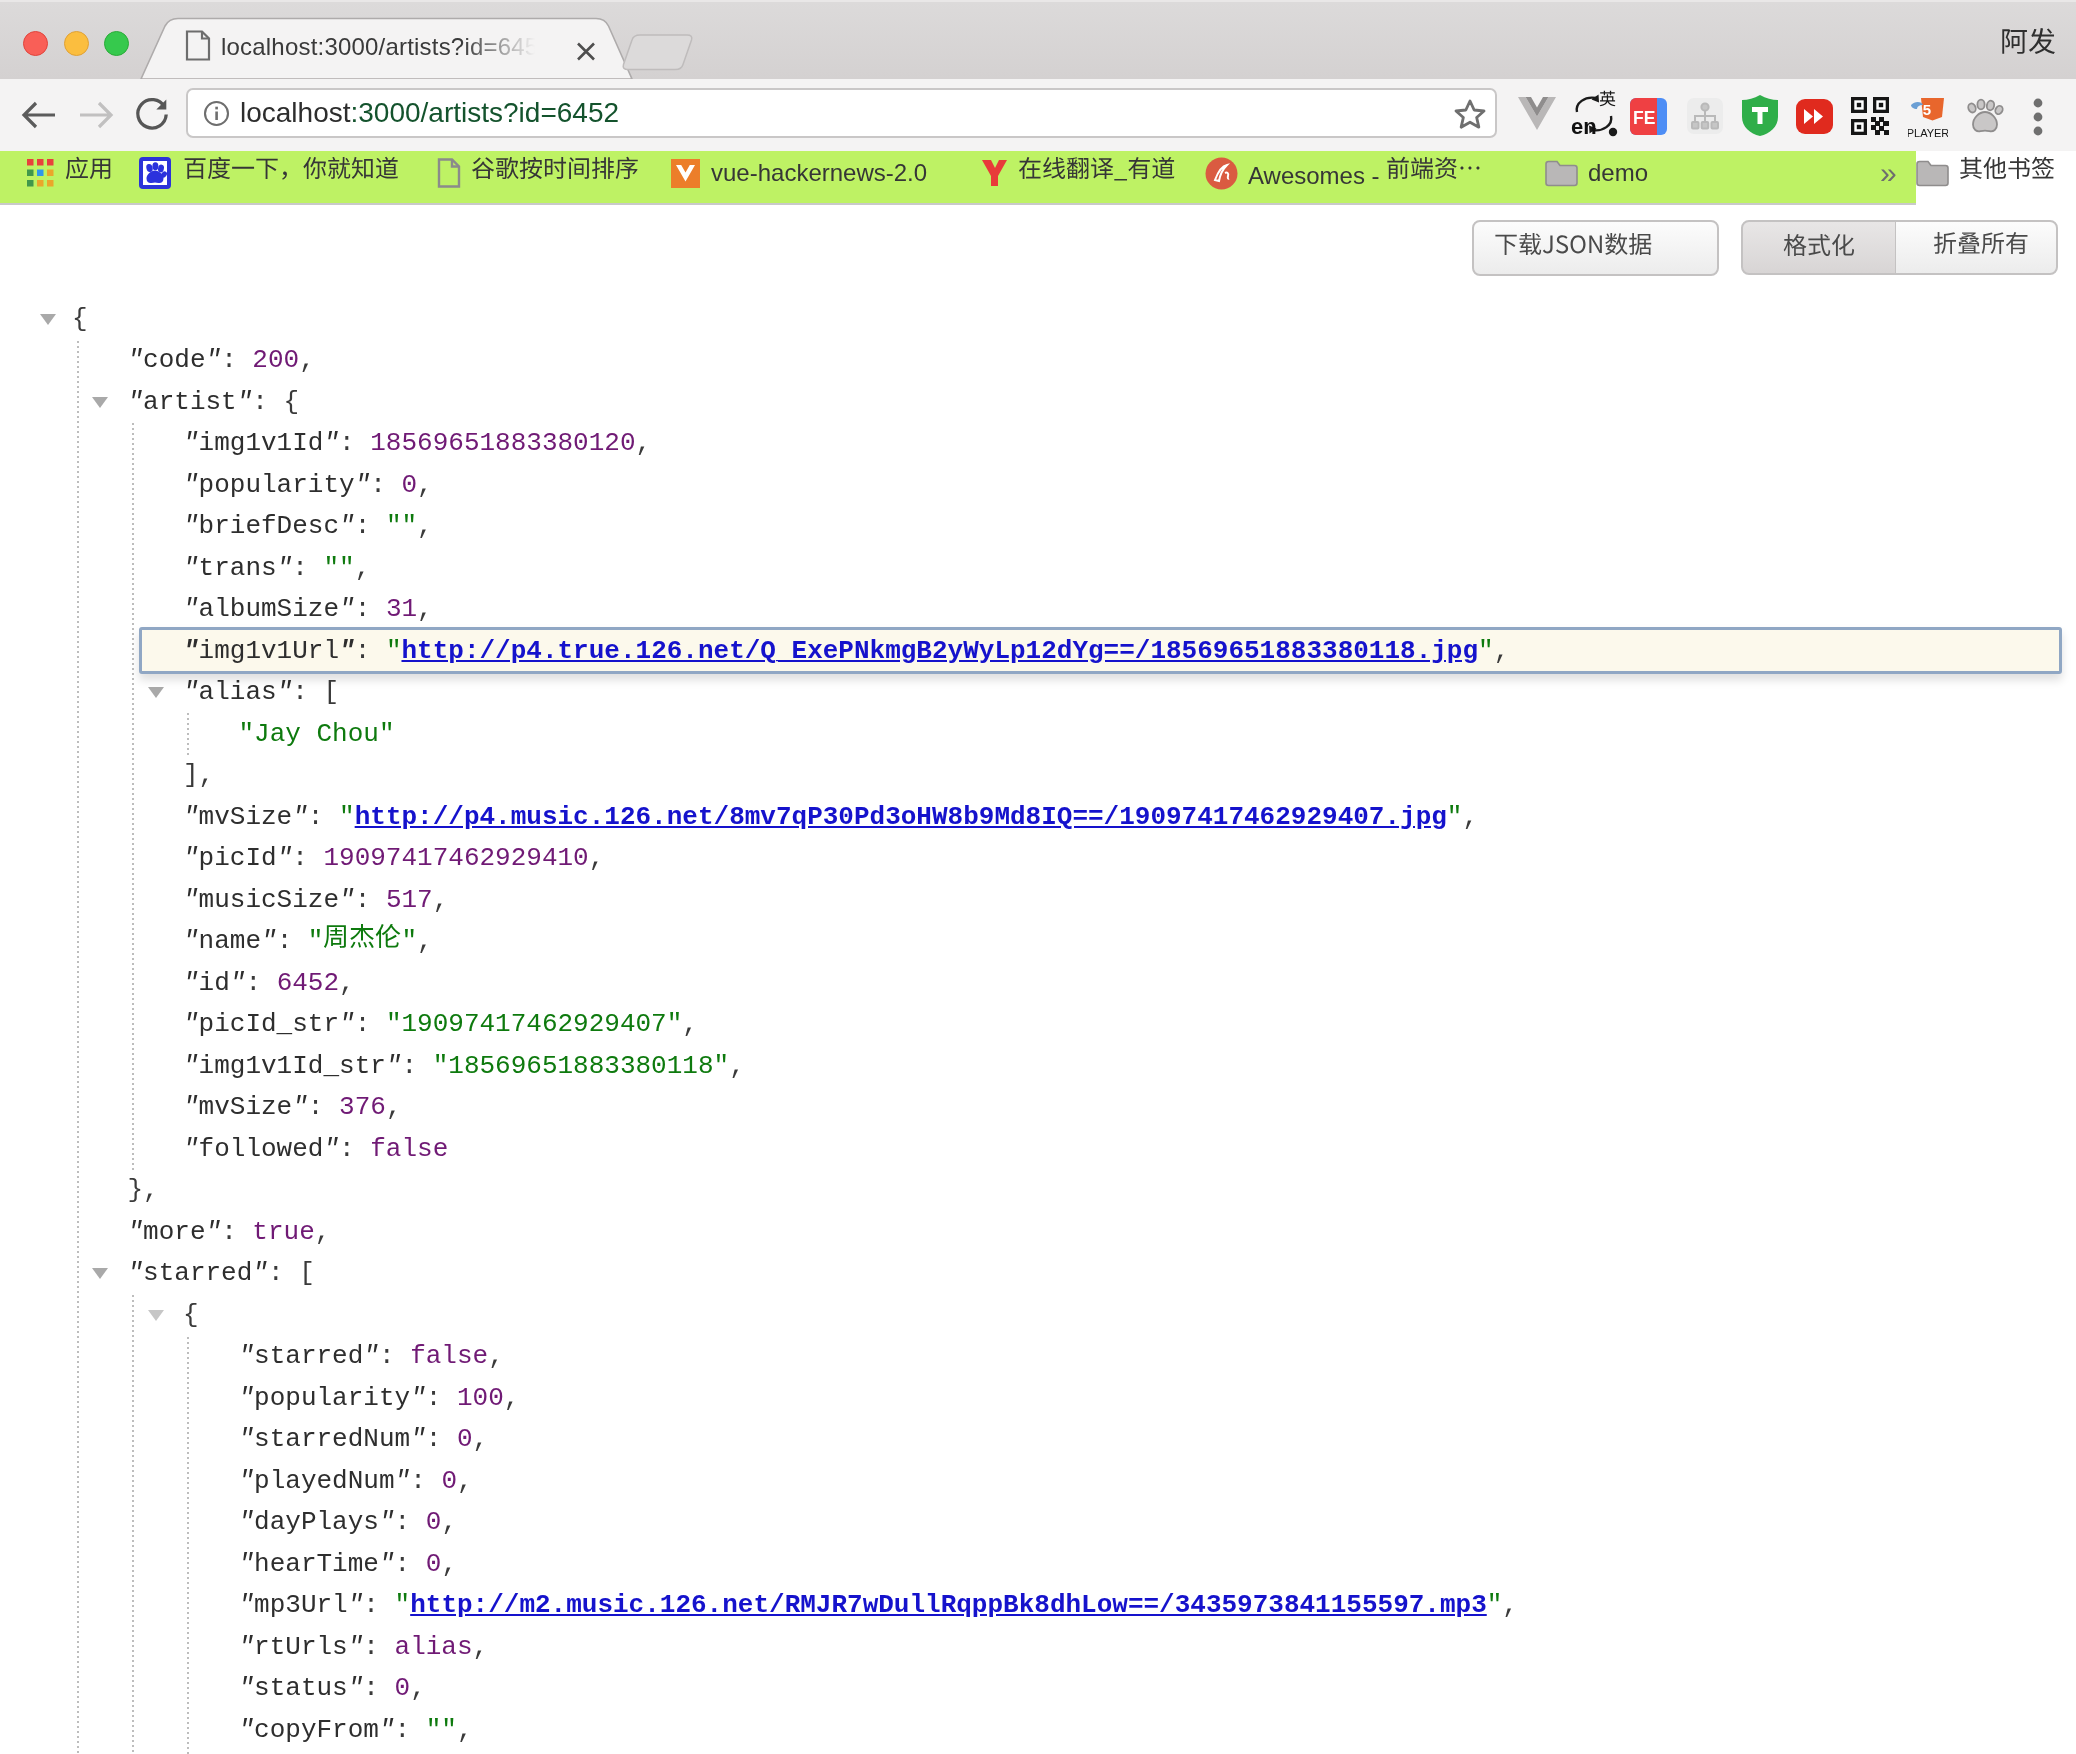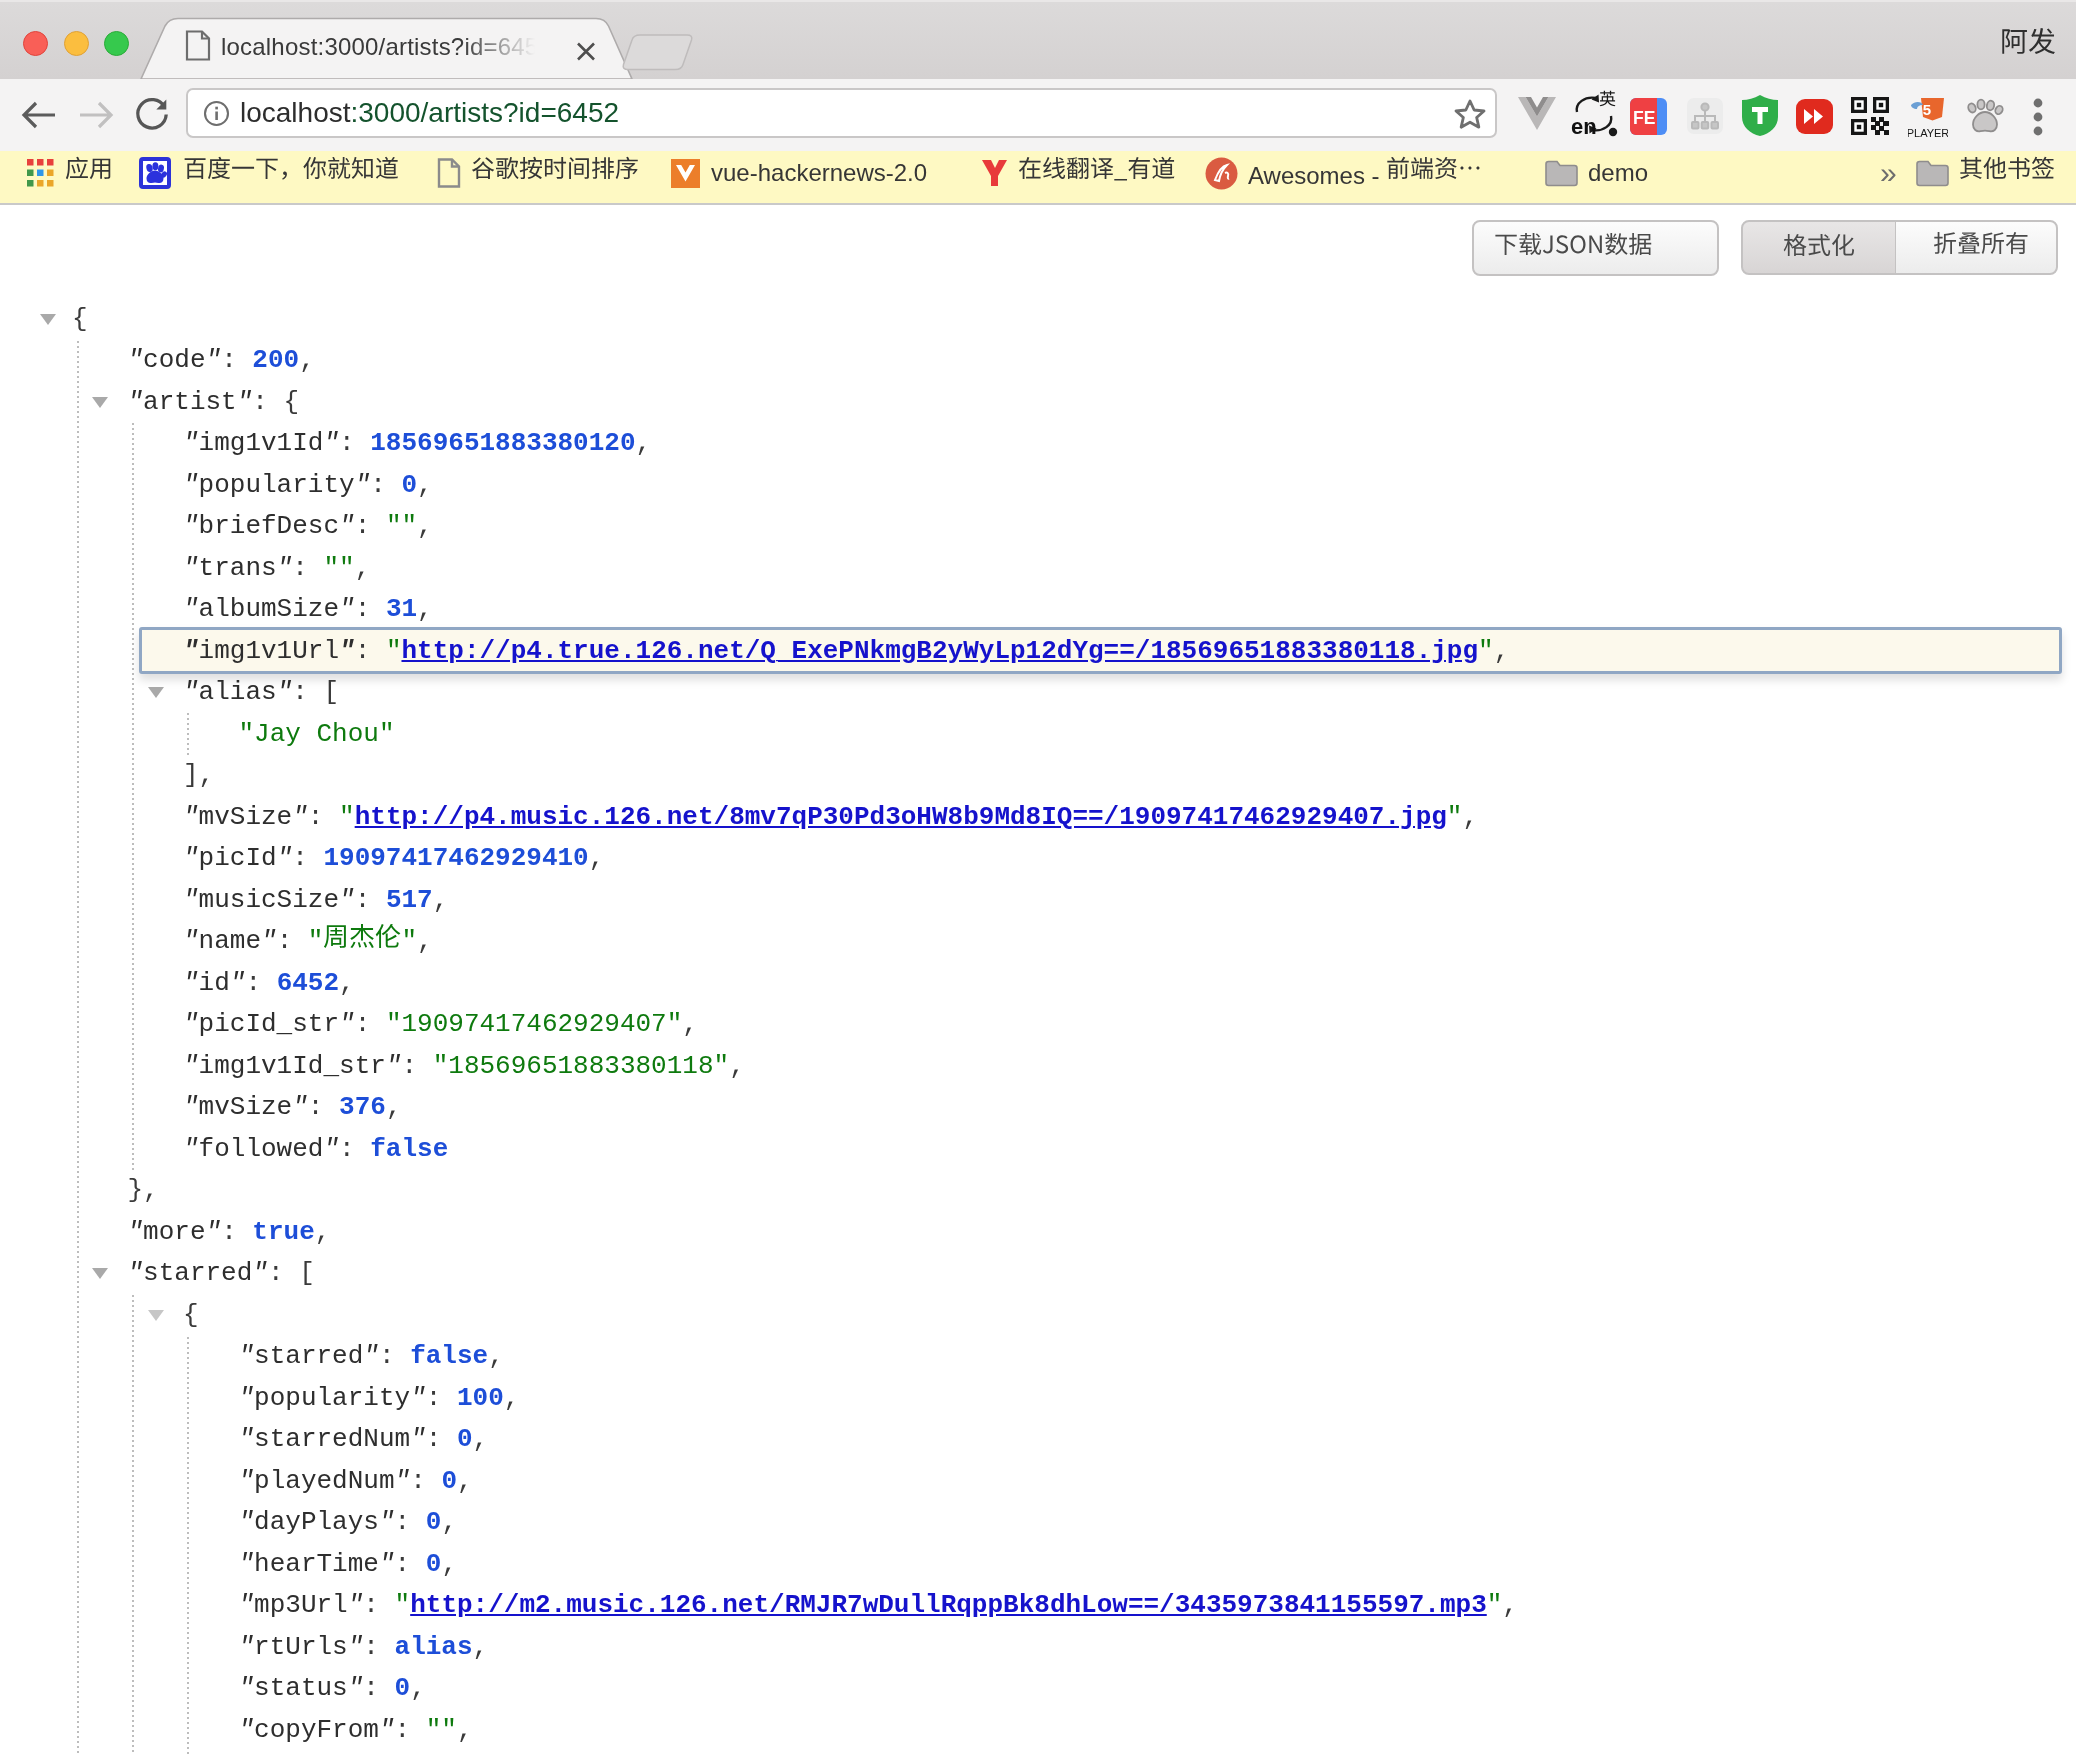--- a/index.html
+++ b/index.html
@@ -10,34 +10,34 @@
 #tabsvg{position:absolute;left:0;top:0}
 #tabtitle{position:absolute;left:221px;top:33px;width:334px;font-size:24px;color:#3a3a3a;white-space:nowrap;overflow:hidden;-webkit-mask-image:linear-gradient(90deg,#000 72%,transparent 94%);letter-spacing:.2px}
 #afa{position:absolute;left:2000px;top:27px}
 
 #toolbar{position:absolute;left:0;top:79px;width:2076px;height:72px;background:#f4f3f3}
 #omni{position:absolute;left:186px;top:88px;width:1311px;height:50px;background:#fff;border:2px solid #c9c7c7;border-radius:7px}
 #url{position:absolute;left:52px;top:7px;font-size:28px;white-space:nowrap;letter-spacing:0px}
 #url b{color:#2d2d2d;font-weight:normal}
 #url span{color:#14532d}
 
-#bookmarks{position:absolute;left:0;top:151px;width:2076px;height:54px;background:#fef9c3;border-bottom:2px solid #c9c9c9}
+#bookmarks{position:absolute;left:0;top:151px;width:1916px;height:54px;background:#bef264;border-bottom:2px solid #c9c9c9}
 .bm{position:absolute;top:-4px;height:52px;display:flex;align-items:center}
 .bmlabel{font-size:24px;color:#363636;letter-spacing:0;white-space:nowrap}
 
 #content{position:absolute;left:0;top:205px;width:2076px;height:1549px;background:#fff}
 .btn{position:absolute;border:2px solid #c4c2c2;border-radius:8px;background:linear-gradient(#fcfcfc,#ececec);display:flex;align-items:center;justify-content:center}
 
 #json{position:absolute;left:0;top:298.8px;width:2076px;font-family:"Liberation Mono",monospace;font-size:26px;line-height:41.5px;color:#3a3a3a}
 .ln{height:41.5px;white-space:pre}
 .zh svg{vertical-align:-5px}
 .q{color:#2e2e2e}
 .k{color:#2e2e2e}
 .p{color:#3a3a3a}
-.n{color:#1d4ed8;font-weight:bold}
+.n{color:#701a75;font-weight:normal}
 .s{color:#0e7a0e}
 .a{color:#1512cc;font-weight:bold;text-decoration:underline}
 .hl{position:relative}
 .hlbox{position:absolute;left:139px;top:-4px;width:1923px;height:47px;background:#fcf9ec;border:3px solid #90a7c4;border-radius:3px;z-index:0;box-shadow:0 6px 10px rgba(0,0,0,.13)}
 .hl>span,.hl>i{position:relative;z-index:1}
 .hl .q{font-weight:bold}
 .tri{position:absolute;width:0;height:0;border-left:8.5px solid transparent;border-right:8.5px solid transparent;border-top:11px solid #a9a9a9}
 .guide{position:absolute;width:2px;background-image:repeating-linear-gradient(180deg,#bdbdbd 0 2px,transparent 2px 5px)}
 </style></head><body>
 <div id="stage">

